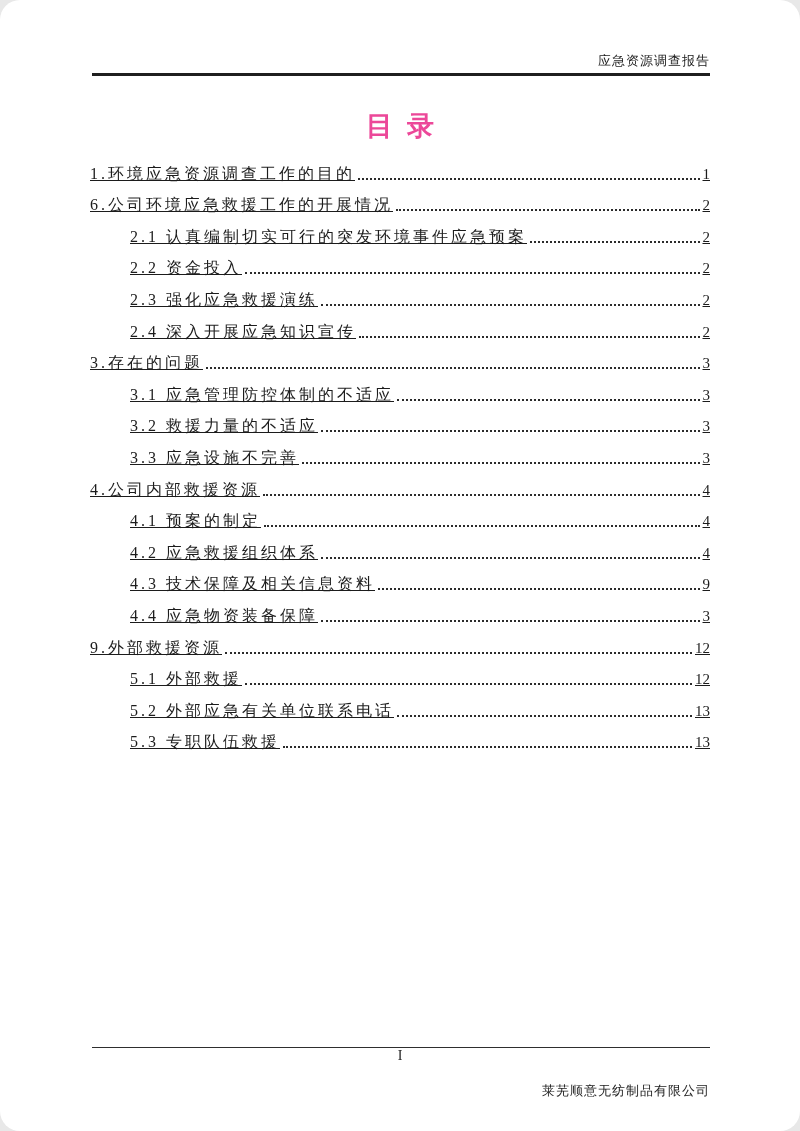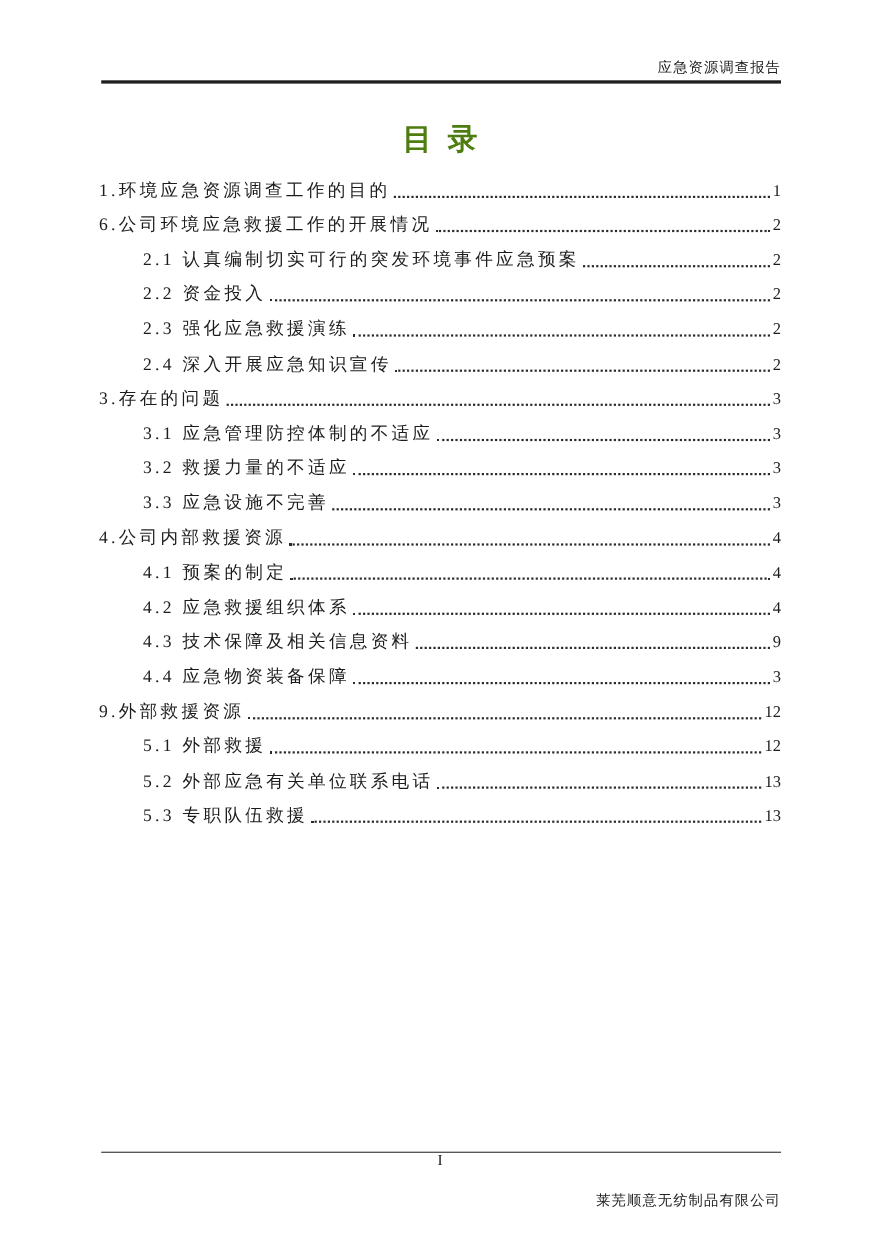--- a/index.html
+++ b/index.html
@@ -5,20 +5,21 @@
   html, body { margin: 0; padding: 0; background: #e8e8e8; }
   .page {
     position: relative;
     width: 800px;
     height: 1131px;
     background: #ffffff;
     font-family: "Liberation Serif", "DejaVu Serif", serif;
     color: #1c1c1c;
     overflow: hidden;
     margin: 0 auto;
+    border-radius: 20px;
   }
   
   .header-text {
     position: absolute;
     top: 52px;
     right: 90px;
     font-size: 13px;
     letter-spacing: 1px;
     color: #222;
   }
@@ -34,34 +35,35 @@
   .toc-title {
     position: absolute;
     top: 108px;
     left: 0;
     width: 100%;
     text-align: center;
     font-size: 27px;
     font-weight: bold;
     letter-spacing: 14px;
     text-indent: 14px;
-    color: #4d7c0f;
+    color: #ec4899;
   }
   
   .toc {
     position: absolute;
     top: 158px;
     left: 90px;
     right: 90px;
   }
   .toc-row {
     display: flex;
     align-items: flex-end;
     height: 31.6px;
     cursor: pointer;
+    text-decoration: underline;
   }
   .toc-row.lvl2 { padding-left: 40px; }
   .toc-label {
     white-space: nowrap;
     font-size: 16px;
     letter-spacing: 3px;
     line-height: 1;
     padding-bottom: 8px;
     color: #1c1c1c;
   }

